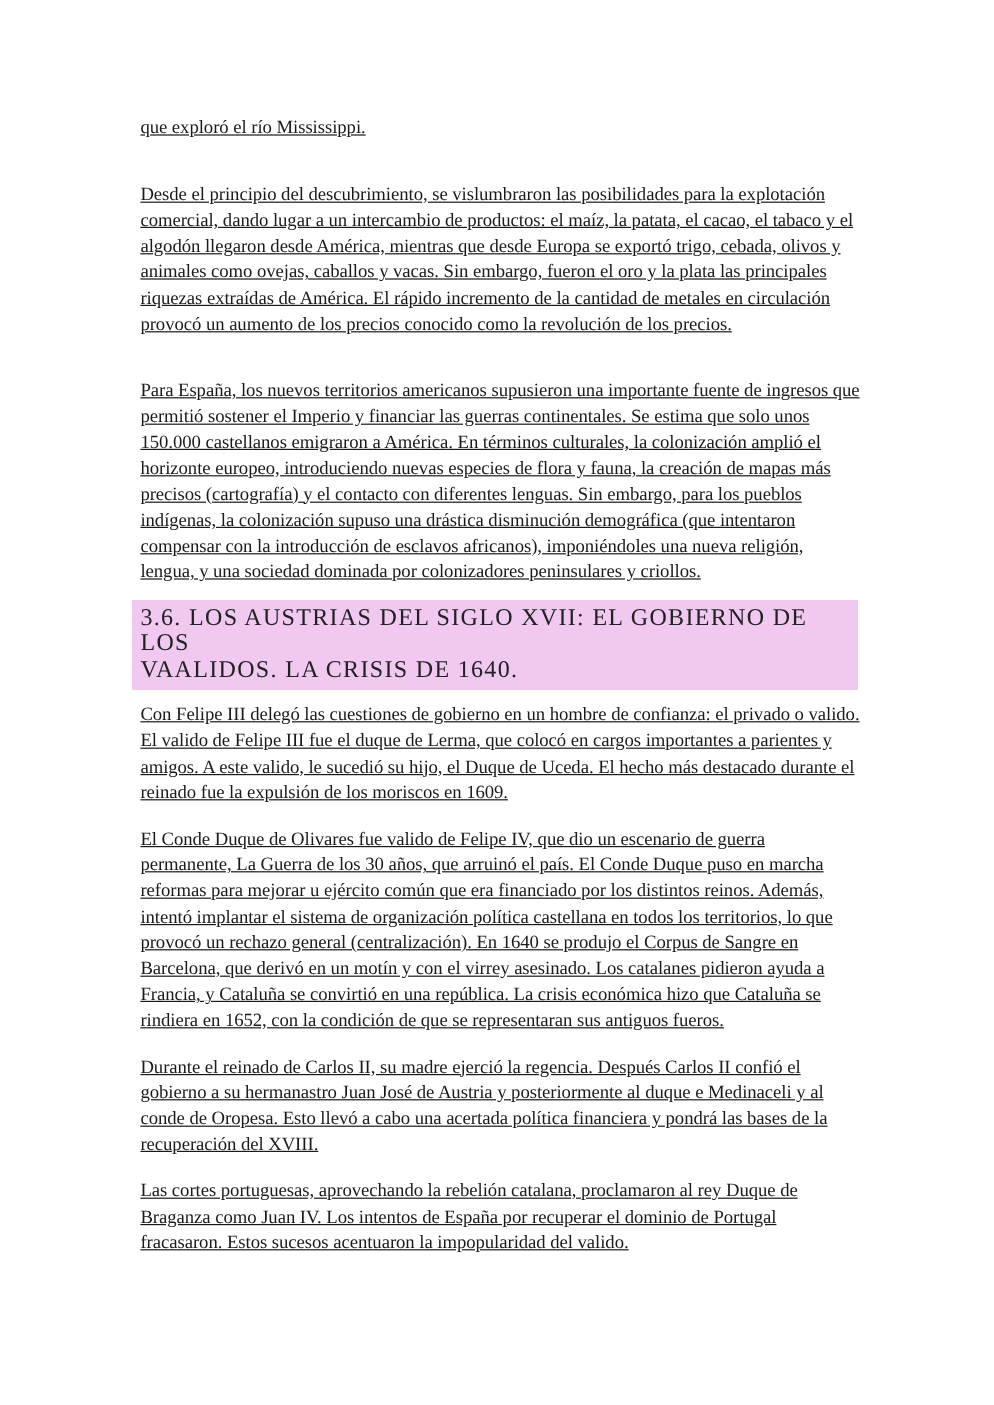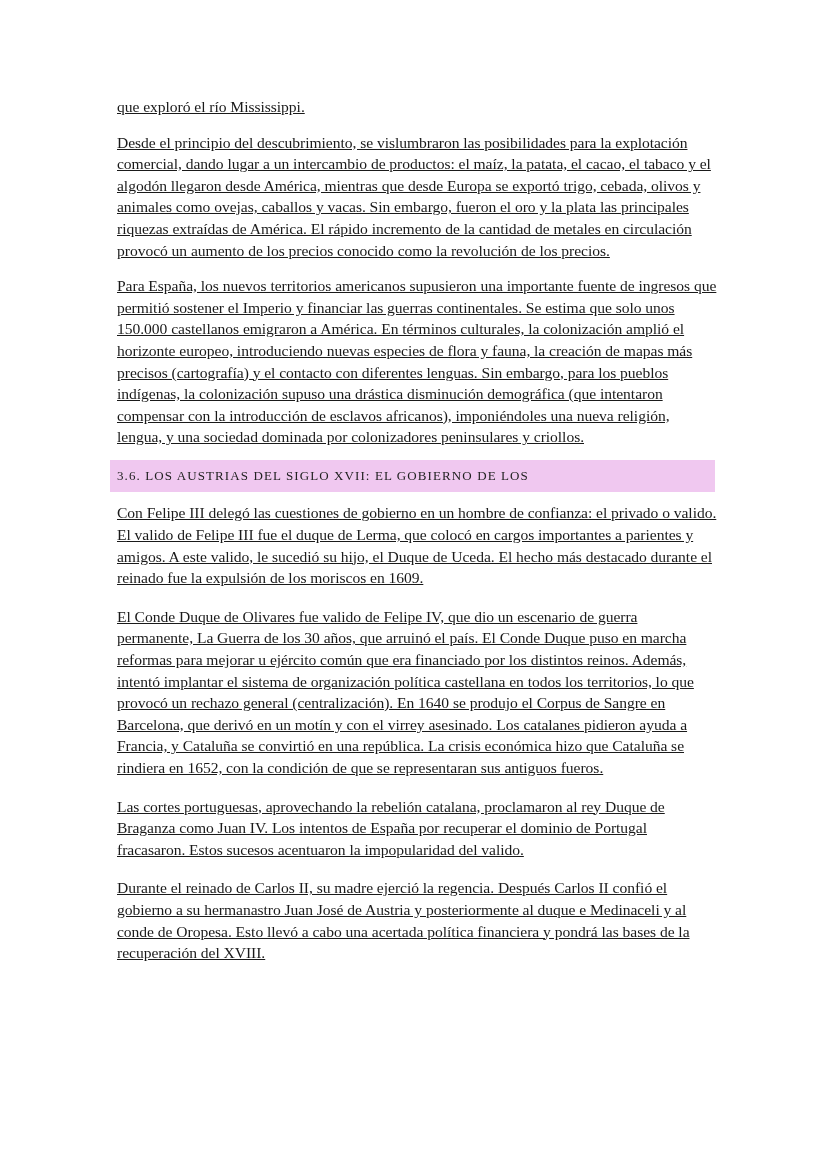--- a/index.html
+++ b/index.html
@@ -21,59 +21,60 @@
       top: 96px;
       width: 600px;
     }
     p {
       margin: 0;
       font-size: 15.6px;
       line-height: 21.6px;
       letter-spacing: -0.05px;
       text-decoration: underline;
     }
-    .gap-large { margin-top: 14px; }
+    .gap-large { margin-top: 34px; }
     .gap-small { margin-top: 17px; }
     .heading-box {
       position: relative;
       margin-left: -7px;
       width: 605px;
       background: #f0c8f0;
       padding: 5px 7px 6px 7px;
       box-sizing: border-box;
       margin-top: 12px;
       margin-bottom: 10px;
     }
     .heading-box h2 {
       margin: 0;
       font-weight: normal;
-      font-size: 13px;
+      font-size: 20px;
       line-height: 21.5px;
       letter-spacing: 1.1px;
       color: #222222;
     }
   </style>
 </head>
 <body>
 
 <div class="page">
 
   <p>que exploró el río Mississippi.</p>
 
   <p class="gap-large">Desde el principio del descubrimiento, se vislumbraron las posibilidades para la explotación comercial, dando lugar a un intercambio de productos: el maíz, la patata, el cacao, el tabaco y el algodón llegaron desde América, mientras que desde Europa se exportó trigo, cebada, olivos y animales como ovejas, caballos y vacas. Sin embargo, fueron el oro y la plata las principales riquezas extraídas de América. El rápido incremento de la cantidad de metales en circulación provocó un aumento de los precios conocido como la revolución de los precios.</p>
 
   <p class="gap-large">Para España, los nuevos territorios americanos supusieron una importante fuente de ingresos que permitió sostener el Imperio y financiar las guerras continentales. Se estima que solo unos 150.000 castellanos emigraron a América. En términos culturales, la colonización amplió el horizonte europeo, introduciendo nuevas especies de flora y fauna, la creación de mapas más precisos (cartografía) y el contacto con diferentes lenguas. Sin embargo, para los pueblos indígenas, la colonización supuso una drástica disminución demográfica (que intentaron compensar con la introducción de esclavos africanos), imponiéndoles una nueva religión, lengua, y una sociedad dominada por colonizadores peninsulares y criollos.</p>
 
   <div class="heading-box" style="background: rgb(240, 200, 240);">
     <h2>
       <span>3.6. LOS AUSTRIAS DEL SIGLO XVII: EL GOBIERNO DE LOS</span><br>
+      <span>VAALIDOS. LA CRISIS DE 1640.</span>
     </h2>
   </div>
 
   <p>Con Felipe III delegó las cuestiones de gobierno en un hombre de confianza: el privado o valido. El valido de Felipe III fue el duque de Lerma, que colocó en cargos importantes a parientes y amigos. A este valido, le sucedió su hijo, el Duque de Uceda. El hecho más destacado durante el reinado fue la expulsión de los moriscos en 1609.</p>
 
   <p class="gap-small">El Conde Duque de Olivares fue valido de Felipe IV, que dio un escenario de guerra permanente, La Guerra de los 30 años, que arruinó el país. El Conde Duque puso en marcha reformas para mejorar u ejército común que era financiado por los distintos reinos. Además, intentó implantar el sistema de organización política castellana en todos los territorios, lo que provocó un rechazo general (centralización). En 1640 se produjo el Corpus de Sangre en Barcelona, que derivó en un motín y con el virrey asesinado. Los catalanes pidieron ayuda a Francia, y Cataluña se convirtió en una república. La crisis económica hizo que Cataluña se rindiera en 1652, con la condición de que se representaran sus antiguos fueros.</p>
 
+  <p class="gap-small">Durante el reinado de Carlos II, su madre ejerció la regencia. Después Carlos II confió el gobierno a su hermanastro Juan José de Austria y posteriormente al duque e Medinaceli y al conde de Oropesa. Esto llevó a cabo una acertada política financiera y pondrá las bases de la recuperación del XVIII.</p>
+
   <p class="gap-small">Las cortes portuguesas, aprovechando la rebelión catalana, proclamaron al rey Duque de Braganza como Juan IV. Los intentos de España por recuperar el dominio de Portugal fracasaron. Estos sucesos acentuaron la impopularidad del valido.</p>
-
-  <p class="gap-small">Durante el reinado de Carlos II, su madre ejerció la regencia. Después Carlos II confió el gobierno a su hermanastro Juan José de Austria y posteriormente al duque e Medinaceli y al conde de Oropesa. Esto llevó a cabo una acertada política financiera y pondrá las bases de la recuperación del XVIII.</p>
 
 </div>
 
 </body></html>

